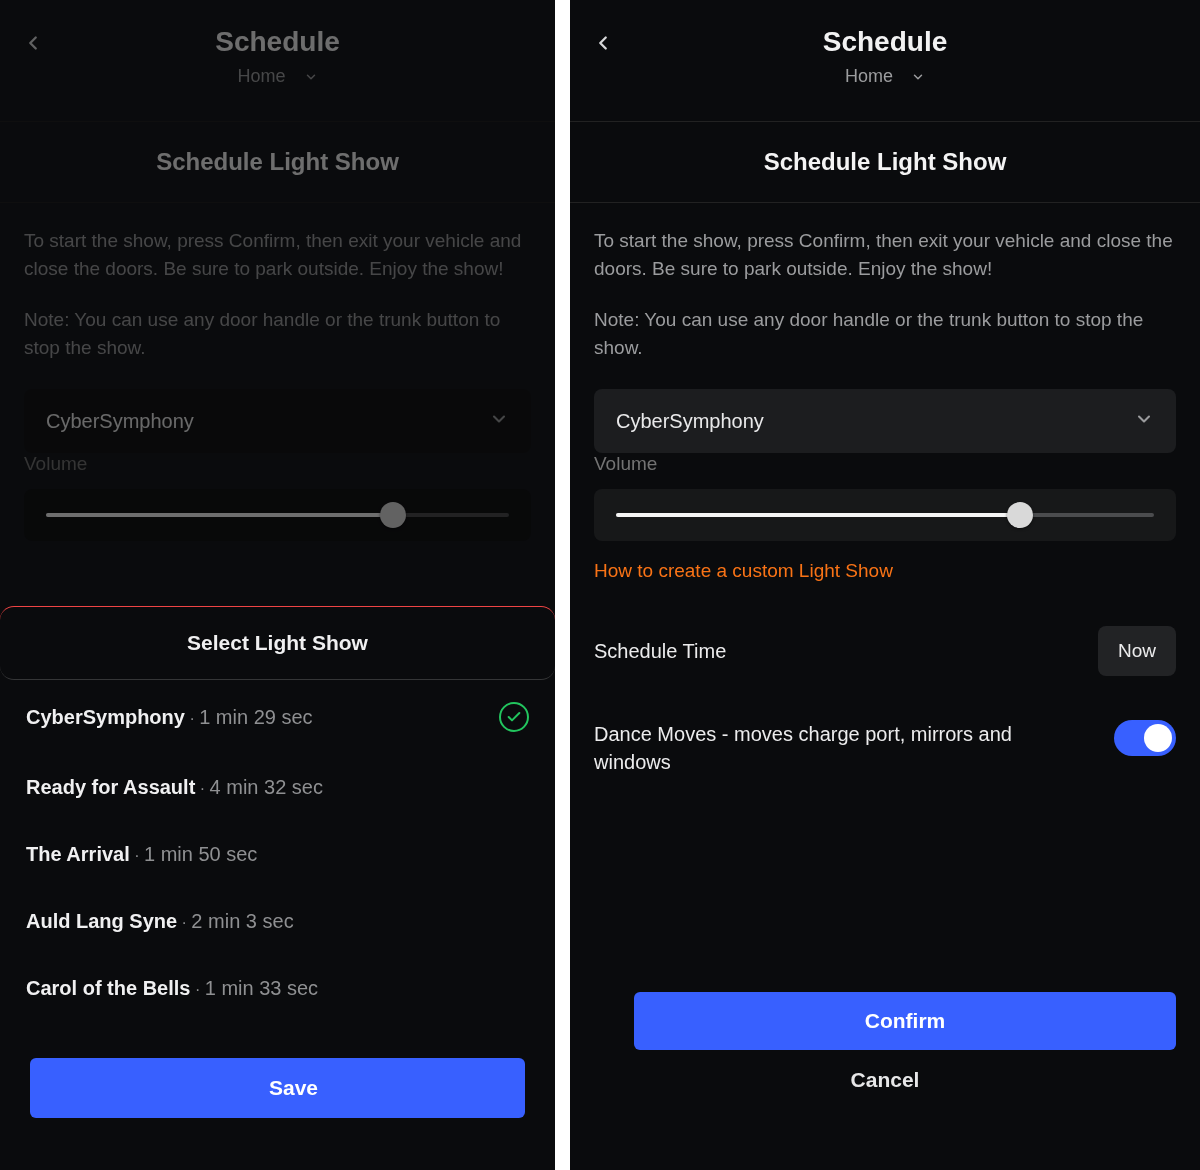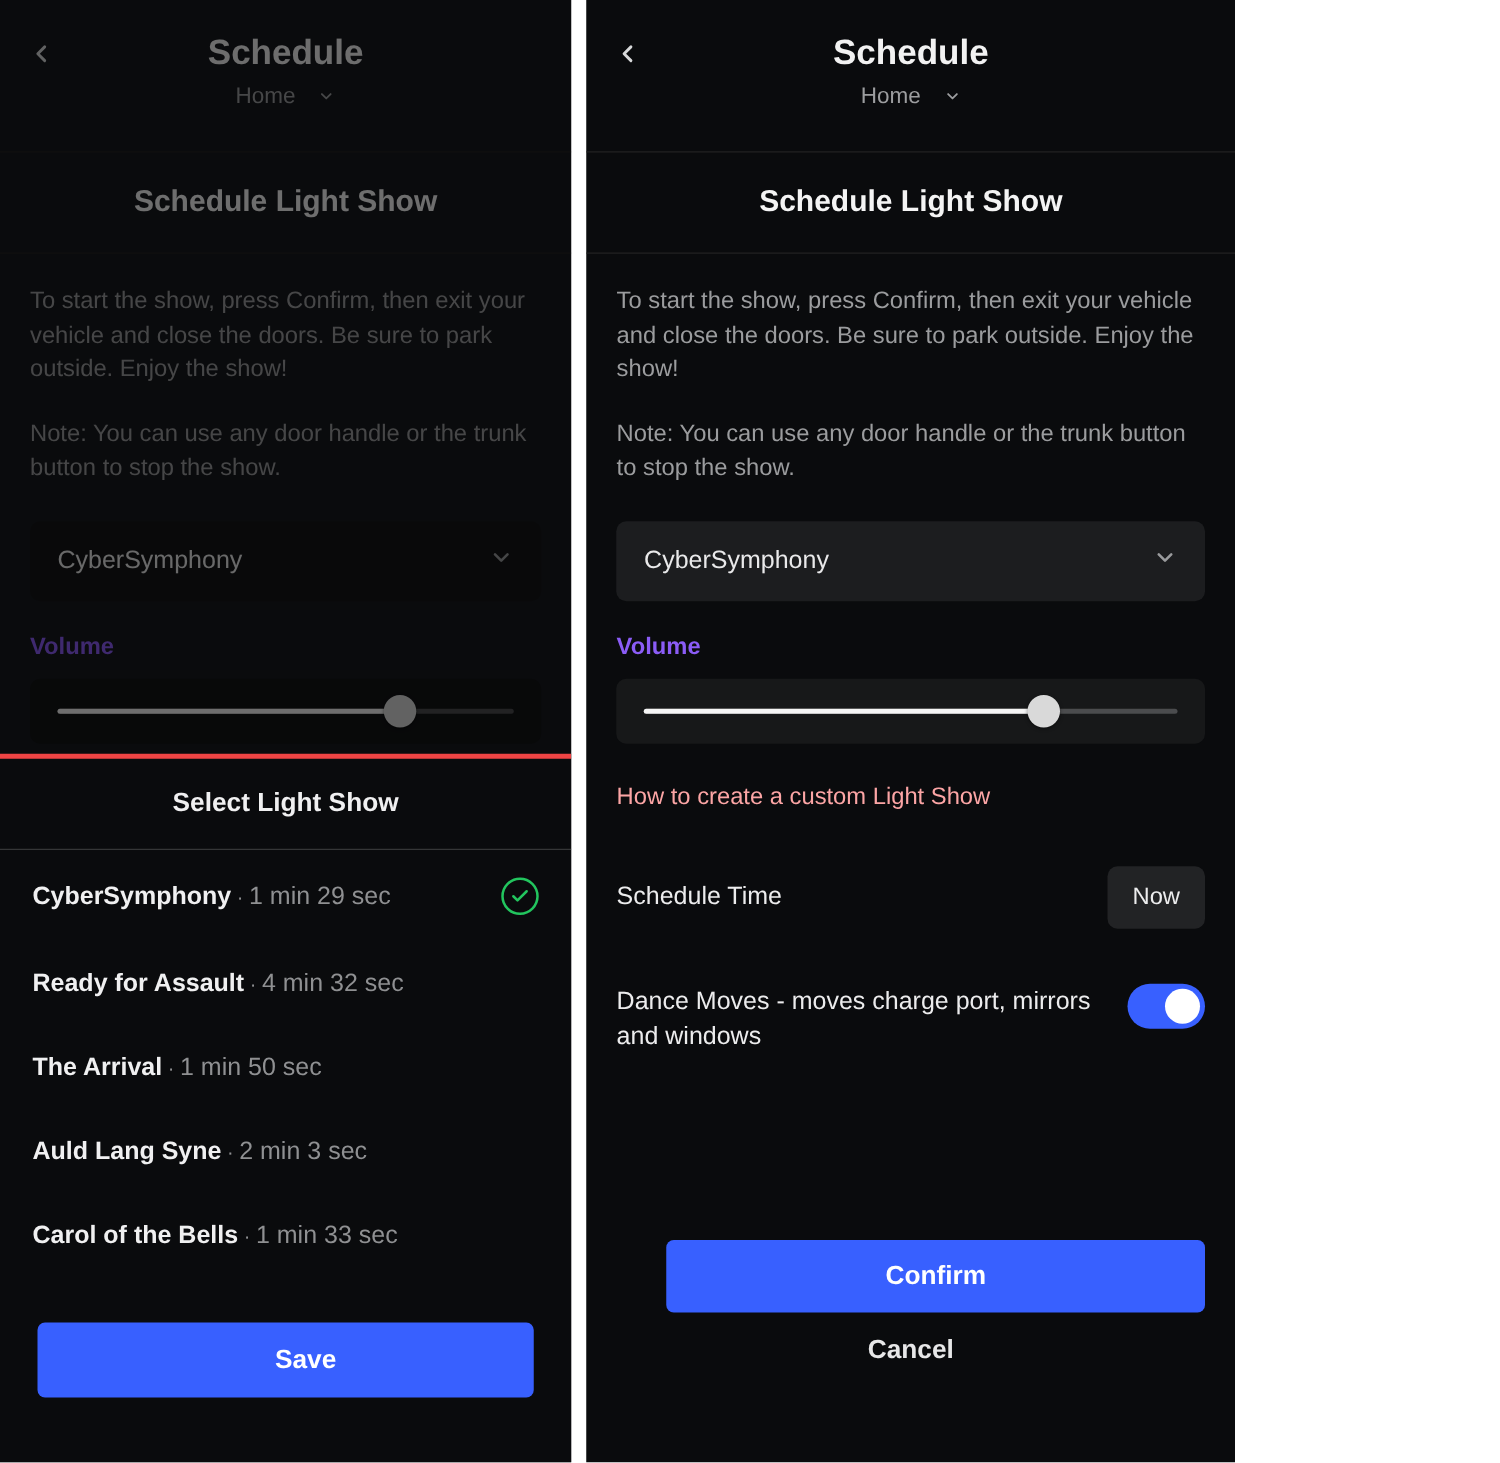--- a/index.html
+++ b/index.html
@@ -1,17 +1,17 @@
 <!DOCTYPE html>
 <html><head>
 <meta charset="utf-8">
 <style>
   * { box-sizing: border-box; margin: 0; padding: 0; }
   html, body { width: 1200px; height: 1170px; background: #fff; font-family: -apple-system, "Helvetica Neue", Arial, sans-serif; }
-  .stage { display: flex; width: 988px; height: 1170px; background: #fff; }
+  .stage { display: flex; width: 1200px; height: 1170px; background: #fff; }
   .phone { position: relative; height: 1170px; background: #0a0b0d; overflow: hidden; }
   .phone.left  { width: 555px; }
   .gap         { width: 15px; background: #fff; }
   .phone.right { width: 630px; }
 
   .header { position: relative; padding-top: 26px; text-align: center; }
   .back { position: absolute; left: 22px; top: 32px; color: #d8d9da; }
   .back svg { width: 22px; height: 22px; display: block; }
   .title { color: #f2f2f2; font-size: 28px; font-weight: 600; }
   .subtitle-row { margin-top: 8px; display: flex; align-items: center; justify-content: center; gap: 18px; }
@@ -24,48 +24,48 @@
 
   .body-pad { padding: 0 24px; }
   .instr { color: #9b9c9e; font-size: 19px; line-height: 1.45; margin-top: 24px; }
 
   .dropdown { margin-top: 28px; background: #1c1d1f; border-radius: 8px; height: 64px; display: flex; align-items: center; justify-content: space-between; padding: 0 22px; }
   .left .dropdown { background: #141517; }
   .dropdown-label { color: #e9e9ea; font-size: 20px; font-weight: 500; }
   .chev-lg { color: #9a9b9d; }
   .chev-lg svg { width: 20px; height: 20px; }
 
-  .vol-label { margin-top: 26px; color: #8b5cf6; font-size: 19px; font-weight: 700; }
+  .vol-label { color: #737373; font-size: 19px; font-weight: 400; }
   .vol-box { margin-top: 14px; background: #171819; border-radius: 8px; padding: 24px 22px; }
   .left .vol-box { background: #121315; }
   .track { position: relative; height: 4px; width: 100%; }
   .track-bg { position: absolute; inset: 0; background: #4b4c4e; border-radius: 2px; }
   .track-fill { position: absolute; top: 0; bottom: 0; left: 0; width: 75%; background: #f5f5f5; border-radius: 2px; }
   .thumb { position: absolute; top: 50%; left: 75%; width: 26px; height: 26px; border-radius: 50%; background: #d9d9d9; transform: translate(-50%, -50%); box-shadow: 0 1px 3px rgba(0,0,0,.5); }
 
-  .link { color: #fca5a5; font-size: 19px; font-weight: 500; margin-top: 32px; display: inline-block; }
+  .link { color: #f97316; font-size: 19px; font-weight: 500; margin-top: 19px; display: inline-block; }
 
   .row { display: flex; align-items: center; justify-content: space-between; margin-top: 44px; }
   .row-label { color: #ececed; font-size: 20px; font-weight: 500; }
   .now-badge { background: #222325; color: #ececed; border-radius: 8px; padding: 14px 20px; font-size: 19px; font-weight: 500; }
 
   .row2 { display: flex; align-items: flex-start; justify-content: space-between; margin-top: 44px; gap: 28px; }
   .row2-label { color: #ececed; font-size: 20px; font-weight: 500; line-height: 1.4; flex: 1; }
   .toggle { width: 62px; height: 36px; border-radius: 18px; background: #3860ff; position: relative; flex: 0 0 auto; }
   .toggle-knob { position: absolute; right: 4px; top: 4px; width: 28px; height: 28px; border-radius: 50%; background: #fff; }
 
   .btn-primary { margin: 0 24px; background: #3860ff; color: #fff; border-radius: 6px; height: 58px; display: flex; align-items: center; justify-content: center; font-size: 21px; font-weight: 600; }
   .btn-ghost { color: #e7e7e8; text-align: center; font-size: 21px; font-weight: 600; padding: 22px 0; }
 
   .right .bottom-area { position: absolute; bottom: 120px; left: 0; right: 0; margin-left: 40px; }
   .right .cancel-area { position: absolute; bottom: 56px; left: 0; right: 0; }
 
   
   .sheet { position: absolute; left: 0; right: 0; bottom: 0; background: #0a0b0d; }
-  .sheet-header { border-top: 4px solid #ef4444; border-bottom: 1px solid #353637; padding: 24px 0; text-align: center; }
+  .sheet-header { border-top: 1px solid #ef4444; border-bottom: 1px solid #353637; padding: 24px 0; text-align: center; border-radius: 14px; }
   .sheet-title { color: #f0f0f1; font-size: 21px; font-weight: 600; }
   .sheet-list { padding: 0 26px 20px; }
   .sheet-item { display: flex; align-items: center; justify-content: space-between; padding: 22px 0; }
   .song { color: #f0f0f1; font-size: 20px; font-weight: 600; }
   .dot { color: #8f9092; }
   .dur { color: #8f9092; font-size: 20px; font-weight: 400; }
   .check-ring { width: 30px; height: 30px; border: 2px solid #22c55e; border-radius: 50%; display: flex; align-items: center; justify-content: center; color: #22c55e; }
   .check-ring svg { width: 16px; height: 16px; }
   .sheet-save { margin: 16px 30px 52px; background: #3860ff; color: #fff; border-radius: 6px; height: 60px; display: flex; align-items: center; justify-content: center; font-size: 21px; font-weight: 600; padding-left: 32px; }
 

